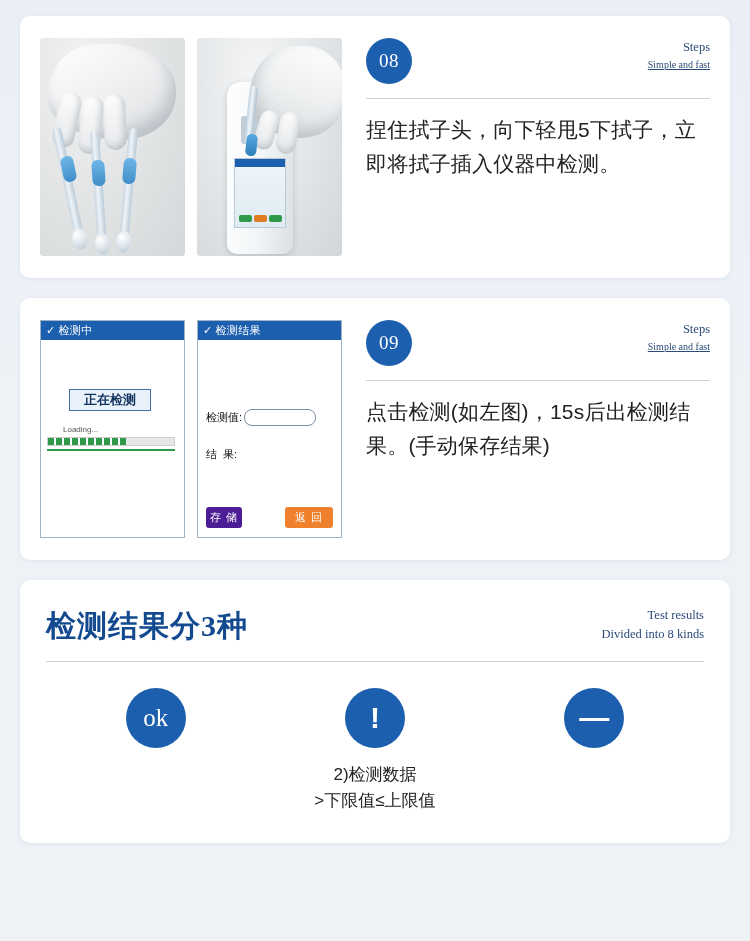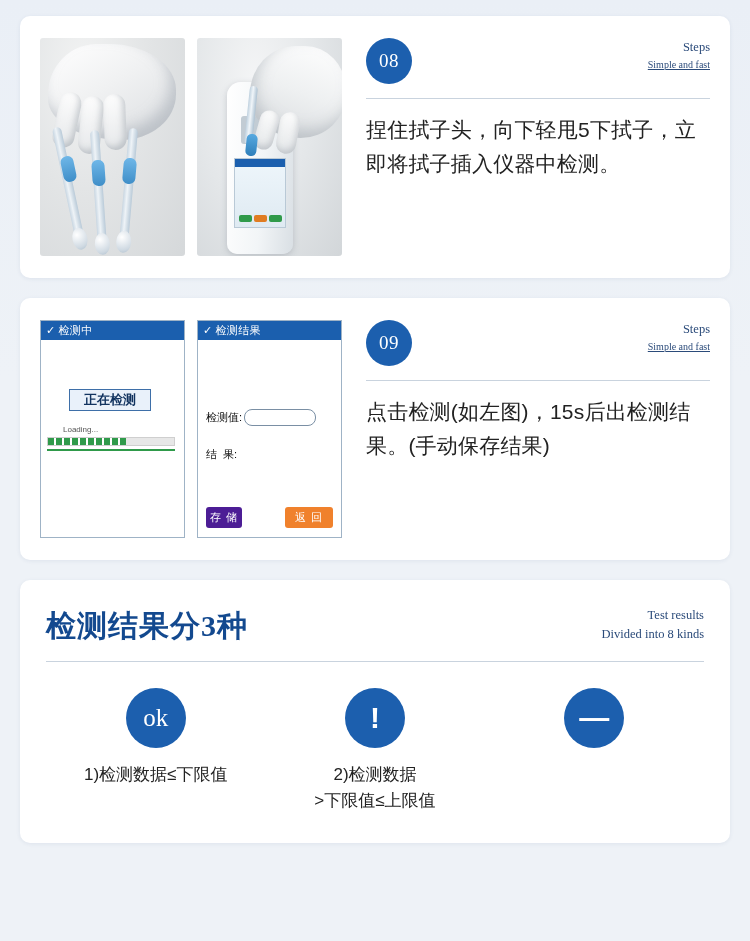--- a/index.html
+++ b/index.html
@@ -318,21 +318,20 @@
       <div class="res-en">
         <div>Test results</div>
         <div>Divided into 8 kinds</div>
       </div>
     </div>
     <div class="res-rule"></div>
 
     <div class="icons-row">
       <div class="icon-col">
         <div class="circle ok">ok</div>
-        <div class="icon-label">1)检测数据≤下限值</div>
       </div>
       <div class="icon-col mid">
         <div class="circle warn">!</div>
         <div class="icon-label">2)检测数据
 &gt;下限值≤上限值</div>
       </div>
       <div class="icon-col">
         <div class="circle minus">—</div>
       </div>
     </div>

